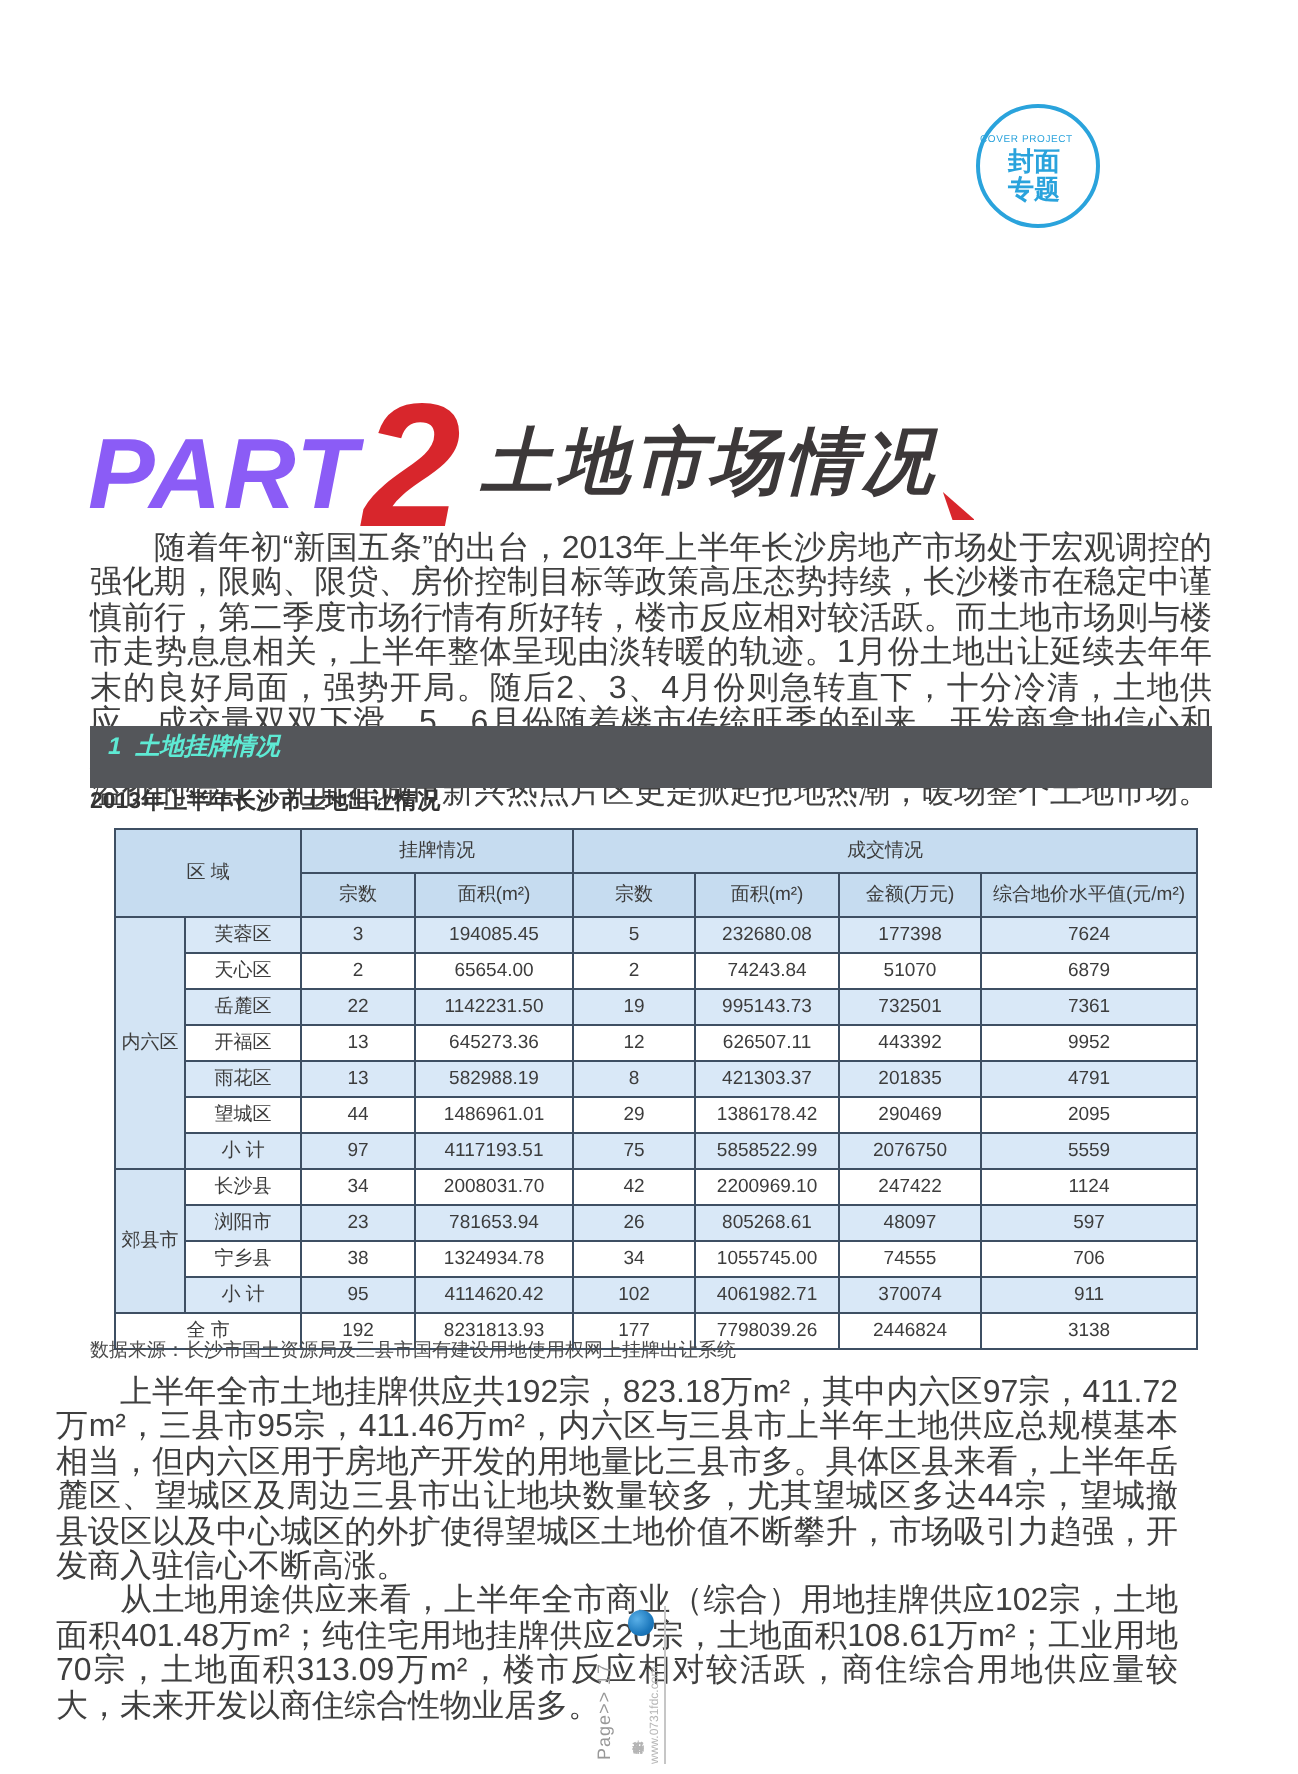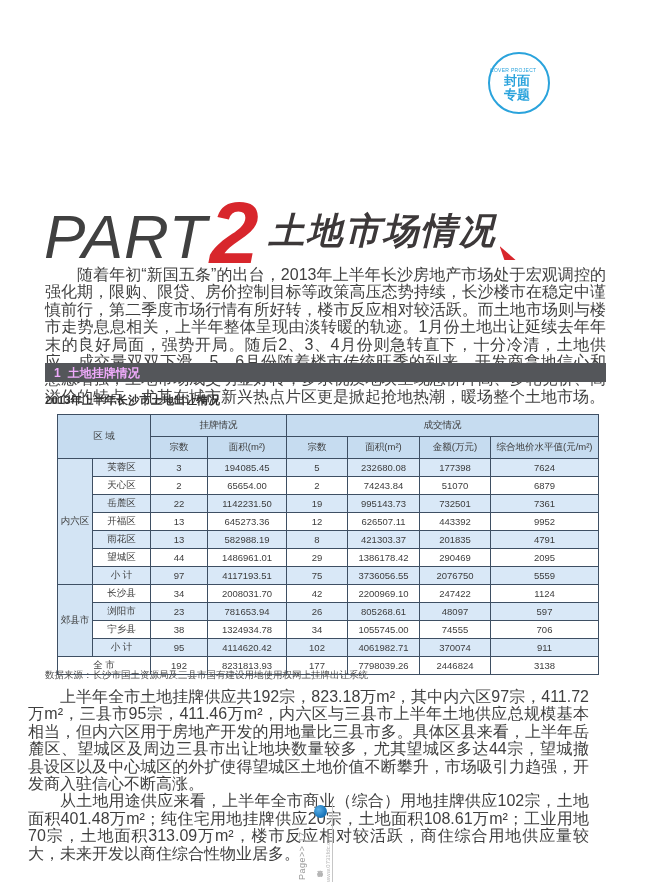--- a/index.html
+++ b/index.html
@@ -13,33 +13,33 @@
   .bw-cn{font-size:13px;font-weight:bold;color:#2aa3dc;line-height:14px;width:30px;margin:1px auto 0;}
   .badge-blue{position:absolute;left:535px;top:56px;width:62px;height:62px;border-radius:50%;
               background:#2aa3dc;text-align:center;color:#fff;z-index:2;}
   .building-icon{display:block;margin:7px auto 0;}
   .bb-name{font-size:5px;line-height:6px;letter-spacing:.4px;}
   .bb-year{font-size:9px;font-weight:bold;line-height:10px;}
   .bb-year .sq{display:inline-block;width:4px;height:6px;background:#fff;margin-right:2px;vertical-align:-1px;}
 
   
   .part-block{position:absolute;left:44px;top:170px;height:92px;display:flex;align-items:flex-end;white-space:nowrap;}
-  .part-word{font-size:62px;font-weight:normal;font-style:italic;color:#404040;letter-spacing:1px;line-height:50px;}
+  .part-word{font-size:50px;font-weight:bold;font-style:italic;color:#8b5cf6;letter-spacing:1px;line-height:50px;}
   .part-num{font-size:88px;font-weight:bold;font-style:italic;color:#d8262c;line-height:70px;margin-left:2px;margin-bottom:-6px;}
   .part-title{font-size:36px;font-weight:bold;font-style:italic;color:#3c3839;letter-spacing:2px;margin-left:10px;line-height:38px;margin-bottom:12px;}
   .part-tri{width:16px;height:14px;background:#d8262c;clip-path:polygon(0 0,100% 100%,30% 100%);margin-left:3px;margin-bottom:2px;}
 
   
   .body-text{font-size:16px;line-height:17.4px;color:#3f3f3f;text-align:justify;text-indent:2em;margin:0;}
   .intro{position:absolute;left:45px;top:266px;width:561px;}
   .after-paras{position:absolute;left:28px;top:688px;width:561px;}
 
   
-  .section-bar{position:absolute;left:45px;top:363px;width:561px;height:19px;background:#54565a;
-               color:#f0abfc;font-size:12px;font-weight:bold;line-height:21px;box-sizing:border-box;padding-left:9px;}
+  .section-bar{position:absolute;left:45px;top:363px;width:561px;height:31px;background:#54565a;
+               color:#5eead4;font-size:12px;font-weight:bold;line-height:21px;box-sizing:border-box;padding-left:9px;font-style:italic;}
   .section-bar .sec-num{margin-right:7px;}
 
   
   .table-title{position:absolute;left:45px;top:393px;width:561px;text-align:left;
                font-size:11.5px;font-weight:bold;color:#333;}
   .land-table{position:absolute;left:57px;top:414px;width:541px;border-collapse:collapse;
               table-layout:fixed;font-size:9.5px;color:#3c3c3c;}
   .land-table th,.land-table td{border:1px solid #3e4f63;text-align:center;padding:0;overflow:hidden;}
   .land-table thead th{background:#c6dcf0;height:21px;font-weight:normal;}
   .land-table tbody td{height:17px;}
@@ -165,21 +165,21 @@
           <td>29</td>
           <td>1386178.42</td>
           <td>290469</td>
           <td>2095</td>
         </tr>
         <tr class="row-blue">
           <td class="district-cell">小 计</td>
           <td>97</td>
           <td>4117193.51</td>
           <td>75</td>
-          <td>3736056.55</td>
+          <td>5858522.99</td>
           <td>2076750</td>
           <td>5559</td>
         </tr>
         <tr class="row-white">
           <td class="region-cell" rowspan="4">郊县市</td>
           <td class="district-cell">长沙县</td>
           <td>34</td>
           <td>2008031.70</td>
           <td>42</td>
           <td>2200969.10</td>

